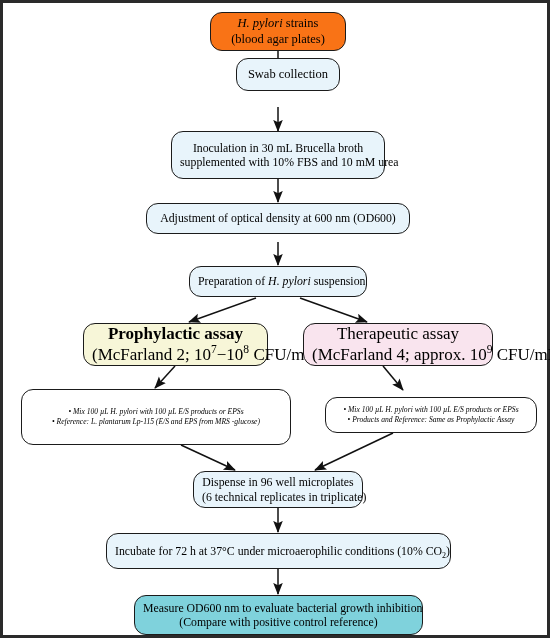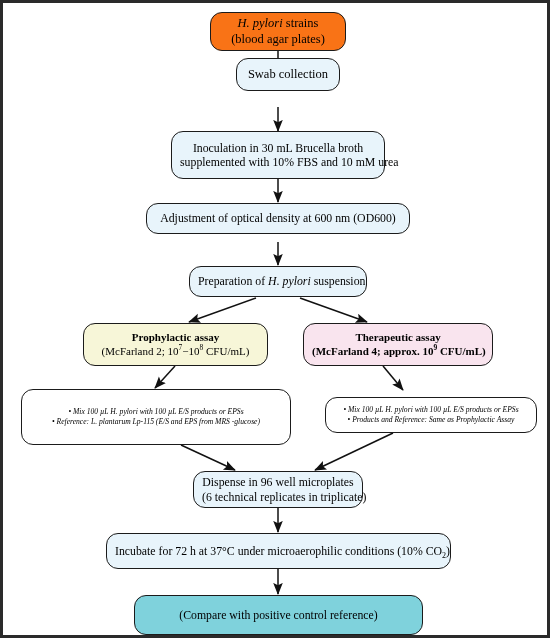--- a/index.html
+++ b/index.html
@@ -33,27 +33,27 @@
     justify-content:center;
     text-align:center;
     color:#000;
     line-height:1.22;
     padding:3px 8px;
   }
   .node .lines{width:100%;}
   .node .ln{display:block;white-space:nowrap;}
   .fs13{font-size:12.5px;}
   .fs12{font-size:11.8px;}
-  .fs11{font-size:11px;}
+  .fs11{font-size:17px;}
   .fs8{font-size:7.6px;line-height:1.38;}
   .bold{font-weight:bold;}
   .it{font-style:italic;}
   .gray{background:#f97316;}
   .yellow{background:#f7f6d8;}
-  .pink{background:#f9e4ee;font-weight:bold;}
+  .pink{background:#f9e4ee;}
   .teal{background:#7fd2dc;}
   .white{background:#ffffff;}
   .bulletline{display:block;white-space:nowrap;font-style:italic;}
   sup{font-size:0.68em;vertical-align:super;line-height:0;}
   sub{font-size:0.68em;vertical-align:sub;line-height:0;}
 </style>
 </head>
 <body>
 
 <div id="frame">
@@ -149,18 +149,19 @@
     </div>
 
     <div class="node fs12" style="left:103px;top:530px;width:345px;height:36px;">
       <span class="lines">
         <span class="ln"><span>Incubate for 72 h at 37°C under microaerophilic conditions (10% CO</span><sub>2</sub><span>)</span></span>
       </span>
     </div>
 
     <div class="node teal fs12" style="left:131px;top:592px;width:289px;height:40px;">
       <span class="lines">
+        <span class="ln">Measure OD600 nm to evaluate bacterial growth inhibition</span>
         <span class="ln">(Compare with positive control reference)</span>
       </span>
     </div>
 
   </div>
 </div>
 
 </body></html>

